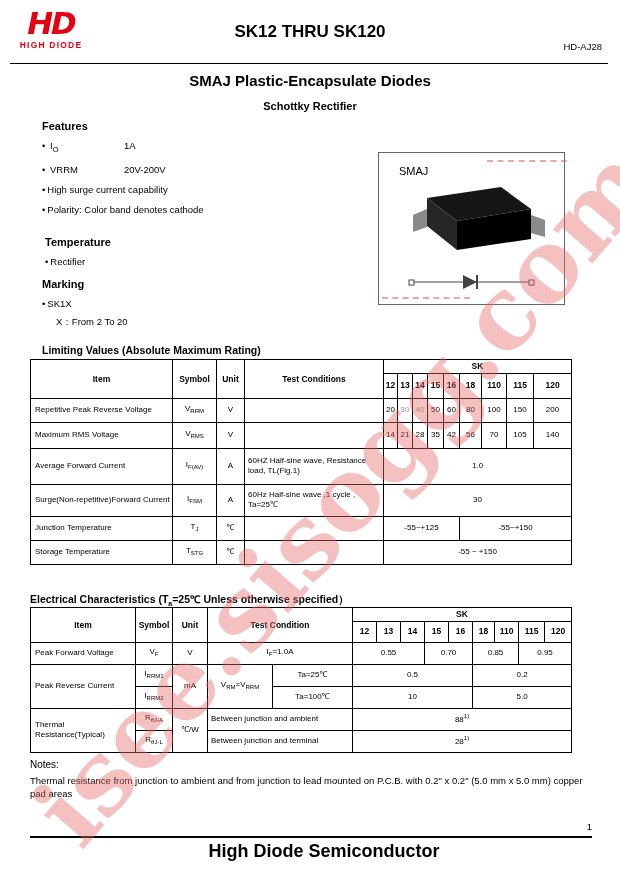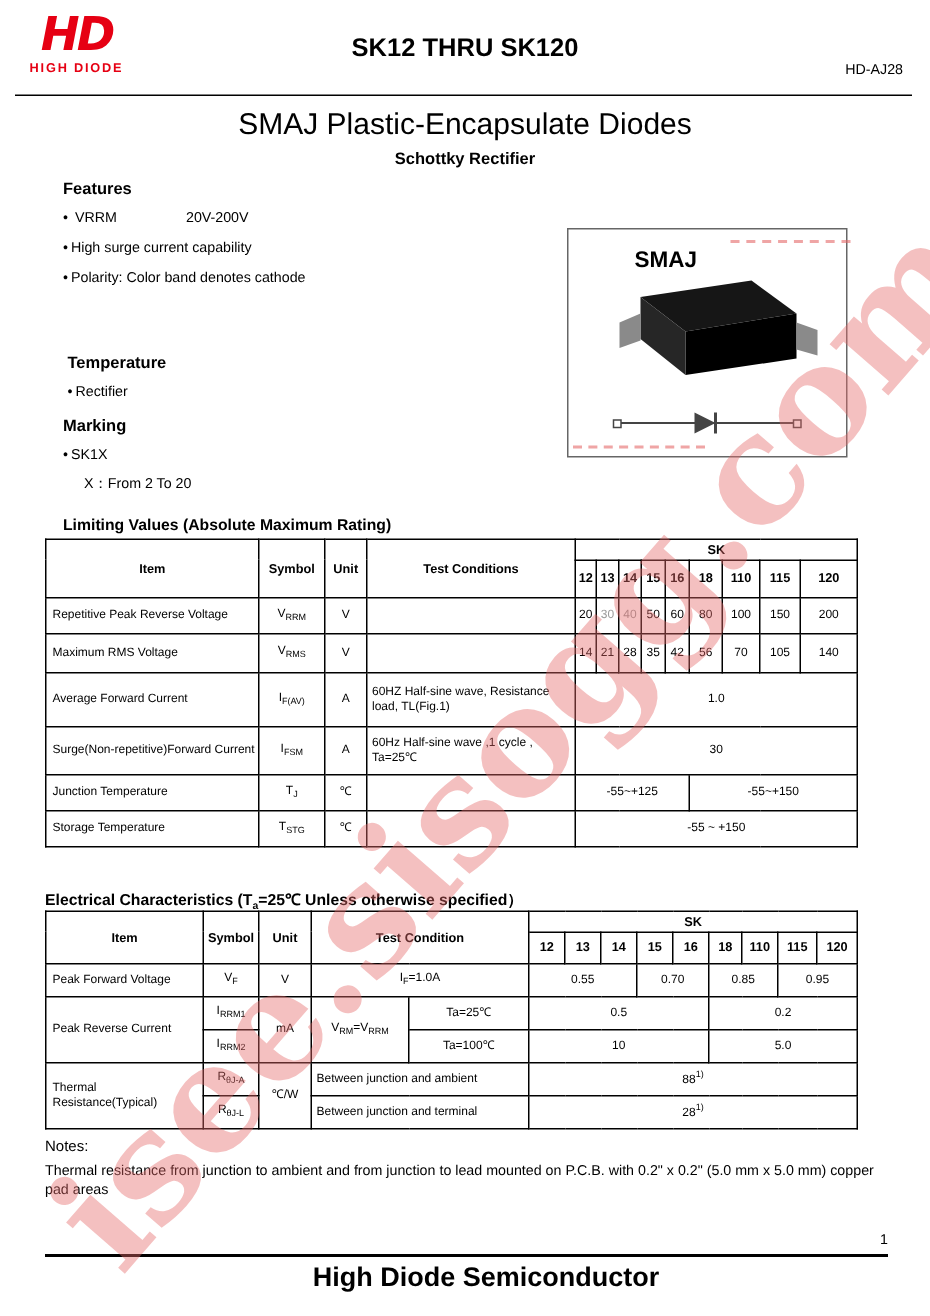--- a/index.html
+++ b/index.html
@@ -13,38 +13,38 @@
   .logo { position:absolute; left:10px; top:8px; width:82px; text-align:center; }
   .logo-hd { font-size:31px; line-height:30px; font-weight:bold; font-style:italic;
              color:#e60013; letter-spacing:-2px; font-family:"DejaVu Sans", sans-serif; }
   .logo-sub { font-size:8.5px; font-weight:bold; color:#e60013; letter-spacing:1.2px; margin-top:2px; }
   .doc-title { position:absolute; left:0; right:0; top:22px; text-align:center;
                font-size:17px; font-weight:bold; }
   .doc-ref { position:absolute; right:18px; top:41px; font-size:9.5px; }
   .header-rule { position:absolute; left:10px; right:12px; top:63px; border-top:1.5px solid #000; }
 
   .main-title { position:absolute; left:0; right:0; top:72px; text-align:center;
-                font-size:20px; font-weight:normal; }
+                font-size:15px; font-weight:bold; }
   .sub-title { position:absolute; left:0; right:0; top:100px; text-align:center;
                font-size:11px; font-weight:bold; }
 
   
   .features { position:absolute; left:42px; top:120px; font-size:9.5px; }
   .blk-head { font-size:11px; font-weight:bold; }
   .feat-line { margin-top:8px; line-height:12px; }
   .bullet::before { content:"\2022"; margin-right:2px; }
   .f-label { display:inline-block; width:74px; }
   .applications { position:absolute; left:45px; top:236px; font-size:9.5px; }
   .marking { position:absolute; left:42px; top:278px; font-size:9.5px; }
   .mark-sub { margin-top:6px; margin-left:14px; }
 
   
   .pkg-box { position:absolute; left:378px; top:152px; width:187px; height:153px;
              border:1px solid #666; }
-  .pkg-label { position:absolute; left:20px; top:12px; font-size:15px; font-weight:bold;margin-left:24px; }
+  .pkg-label { position:absolute; left:20px; top:12px; font-size:11px; font-weight:normal; }
 
   
   .section-title { font-size:10.5px; font-weight:bold; }
 
   
   table.dt { border-collapse:collapse; table-layout:fixed; font-size:8px; }
   .dt td { border:1px solid #000; text-align:center; vertical-align:middle;
            padding:1px 1px; line-height:1.25; overflow:hidden; }
   .dt td.item { text-align:left; padding-left:4px; }
   .dt td.cond { text-align:left; padding-left:3px; }
@@ -84,20 +84,23 @@
   </div>
   <div class="doc-title">SK12 THRU SK120</div>
   <div class="doc-ref">HD-AJ28</div>
   <div class="header-rule"></div>
 
   <div class="main-title">SMAJ Plastic-Encapsulate Diodes</div>
   <div class="sub-title">Schottky Rectifier</div>
 
   <div class="features">
     <div class="blk-head">Features</div>
+    <div class="feat-line bullet">
+      <span class="f-label"><span>I</span><sub>O</sub></span><span>1A</span>
+    </div>
     <div class="feat-line bullet">
       <span class="f-label">VRRM</span><span>20V-200V</span>
     </div>
     <div class="feat-line bullet">High surge current capability</div>
     <div class="feat-line bullet">Polarity: Color band denotes cathode</div>
   </div>
 
   <div class="pkg-box">
     <div class="pkg-label">SMAJ</div>
     <svg width="185" height="150" viewBox="0 0 185 150">

